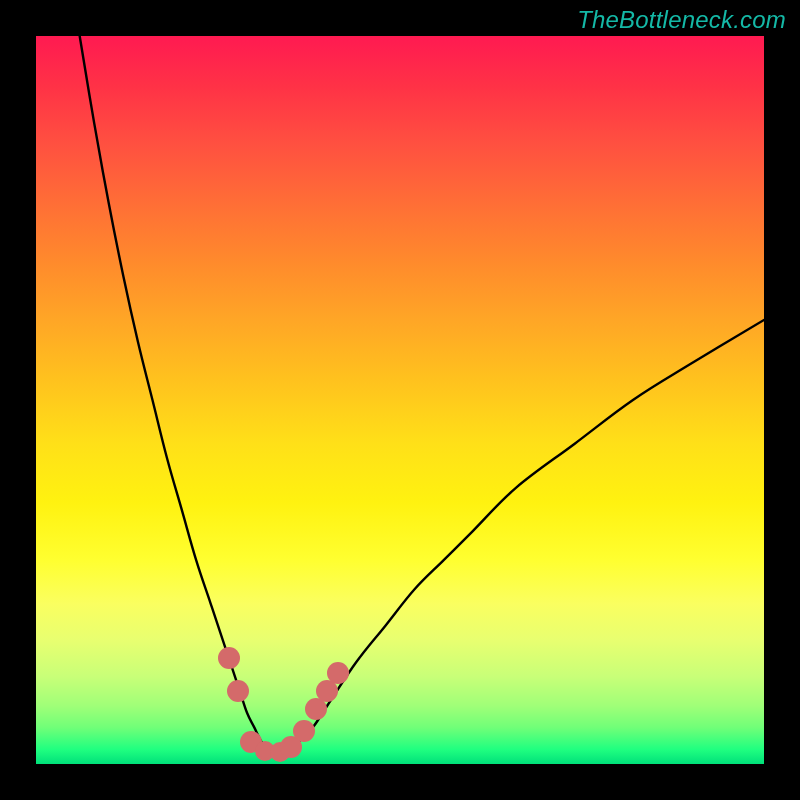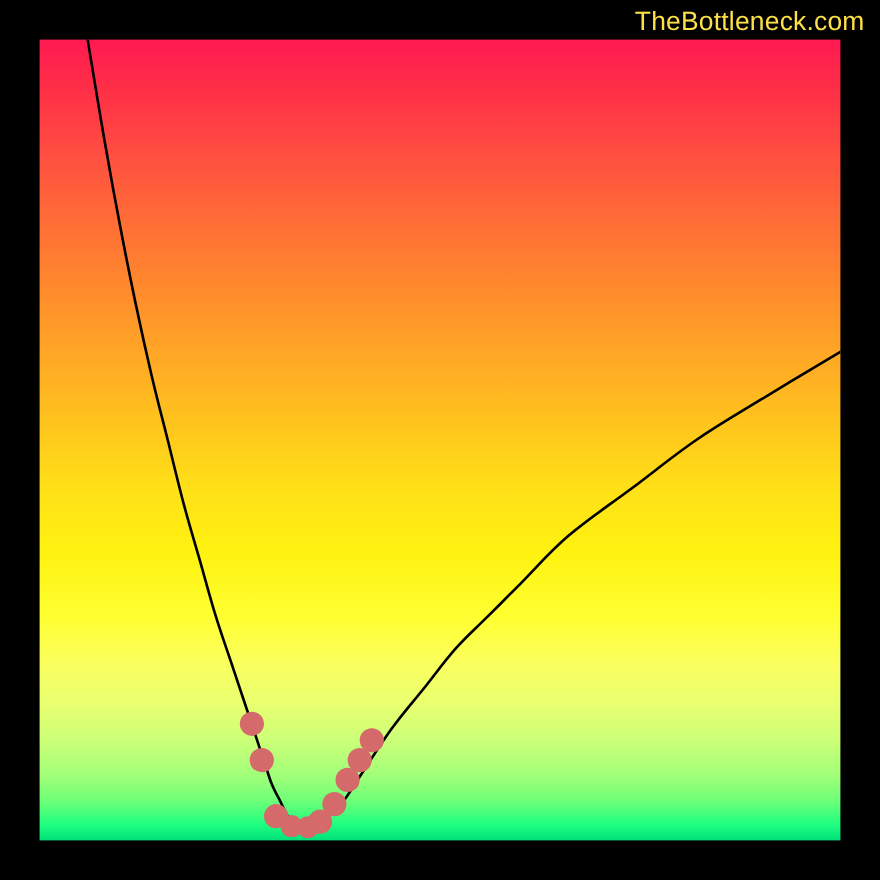--- a/index.html
+++ b/index.html
@@ -14,23 +14,24 @@
     position: relative;
     width: 800px;
     height: 800px;
   }
   .watermark {
     position: absolute;
     top: 6px;
     right: 14px;
     font-family: Arial, Helvetica, sans-serif;
     font-size: 24px;
-    color: #fde047;
+    color: #14b8a6;
     letter-spacing: 0.2px;
     font-weight: 500;
+    font-style: italic;
   }
   .plot-area {
     position: absolute;
     left: 36px;
     top: 36px;
     width: 728px;
     height: 728px;
   }
   .gradient-bg {
     position: absolute;

